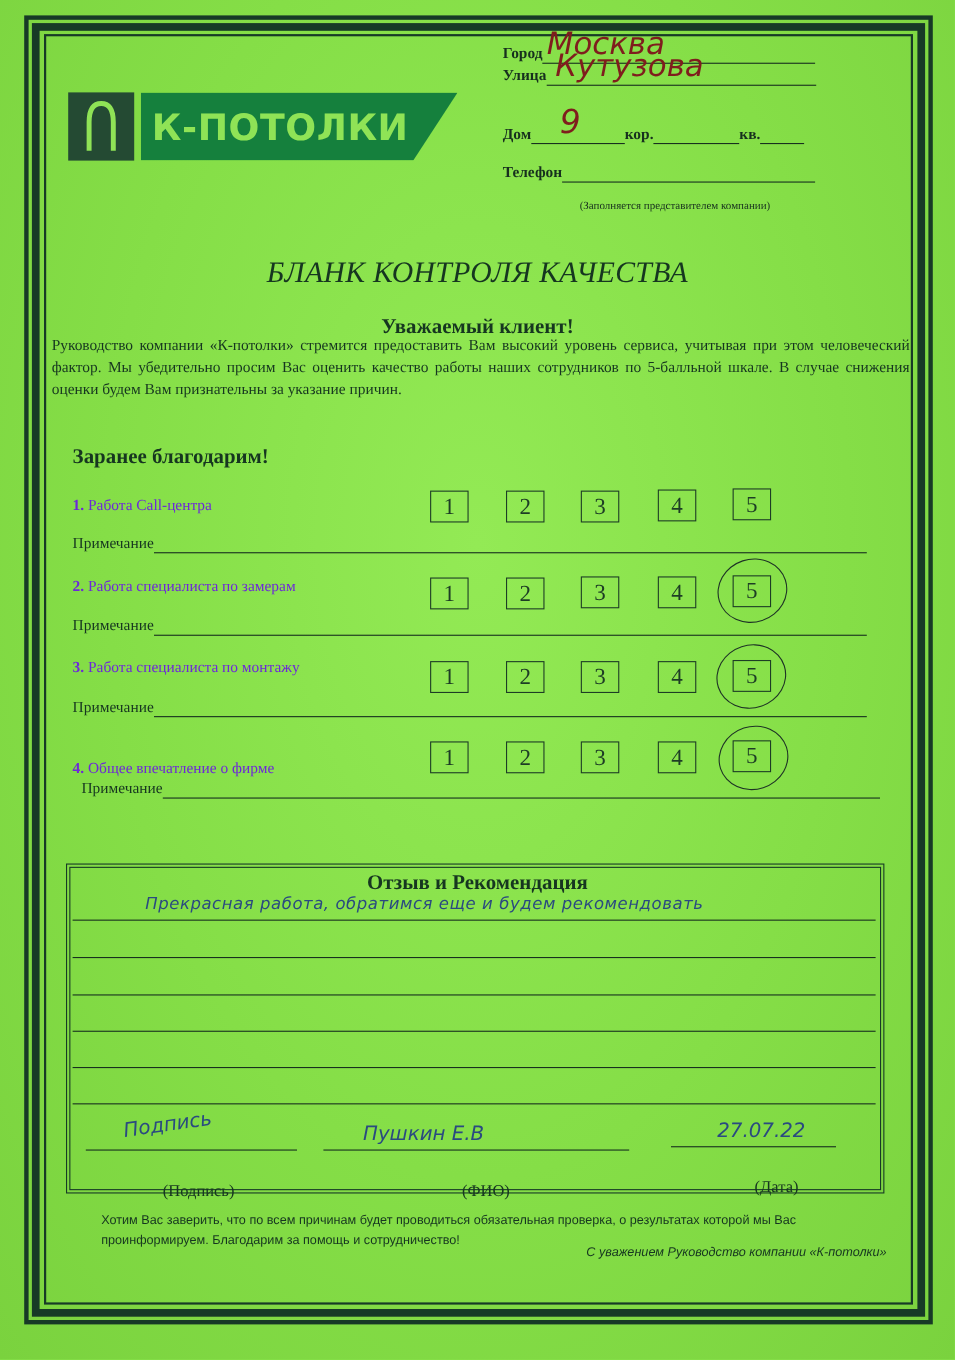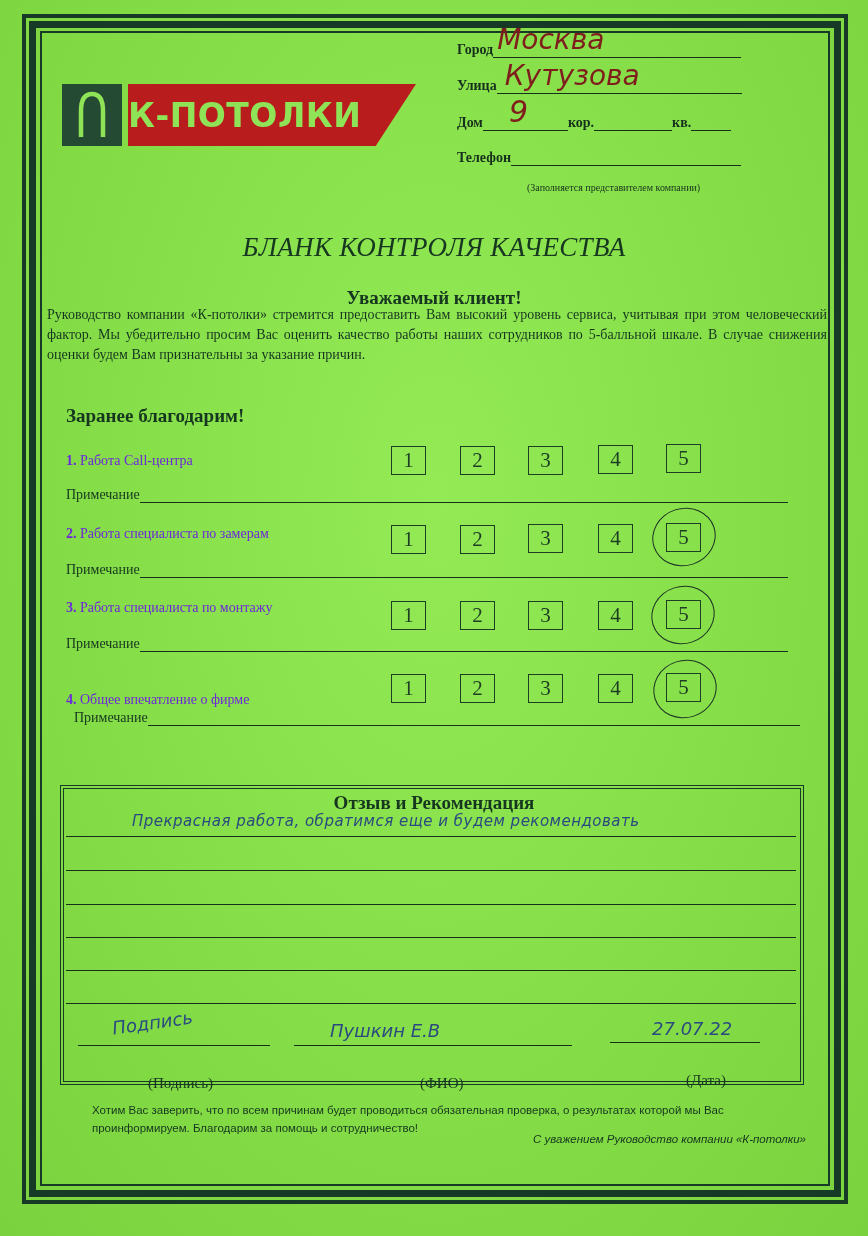--- a/index.html
+++ b/index.html
@@ -30,23 +30,23 @@
 
   
   .logo {
     position: absolute; left: 62px; top: 84px; height: 62px; display: flex; align-items: stretch;
   }
   .logo-mark {
     width: 60px; background: #244a33; display: flex; align-items: center; justify-content: center;
   }
   .logo-gap { width: 6px; background: transparent; }
   .logo-text {
-    width: 288px; background: #b91c1c;
+    width: 288px; background: #15803d;
     clip-path: polygon(0 0, 100% 0, 86% 100%, 0 100%);
-    display: flex; align-items: center; 
+    display: flex; align-items: center; padding-left: 10px;
     color: #8fe356; font-family: "DejaVu Sans", sans-serif; font-weight: bold;
     font-size: 33px; letter-spacing: 0.5px;
   }
 
   
   .addr { position: absolute; left: 457px; font-weight: bold; font-size: 14px; color: #17301e; display: flex; align-items: flex-end; }
   .line { border-bottom: 1.5px solid #17301e; height: 18px; position: relative; }
   .hand {
     font-family: "DejaVu Sans", sans-serif; font-style: italic; color: #7f1d1d;
     position: absolute; bottom: 1px; white-space: nowrap; font-weight: normal;
@@ -128,21 +128,21 @@
   <div class="logo-gap"></div>
   <div class="logo-text">К-ПОТОЛКИ</div>
 </div>
 
 <div class="addr" style="top:40px;">
   <span>Город</span>
   <div class="line" style="width:248px;">
     <span class="hand" style="left:4px; font-size:28px;">Москва</span>
   </div>
 </div>
-<div class="addr" style="top:76px;justify-content:flex-end;">
+<div class="addr" style="top:60px;justify-content:flex-end;">
   <span>Улица</span>
   <div class="line" style="width:245px;">
     <span class="hand" style="left:8px; font-size:28px;">Кутузова</span>
   </div>
 </div>
 <div class="addr" style="top:113px;justify-content:flex-end;">
   <span>Дом</span>
   <div class="line" style="width:85px;">
     <span class="hand" style="left:26px; font-size:30px;">9</span>
   </div>

